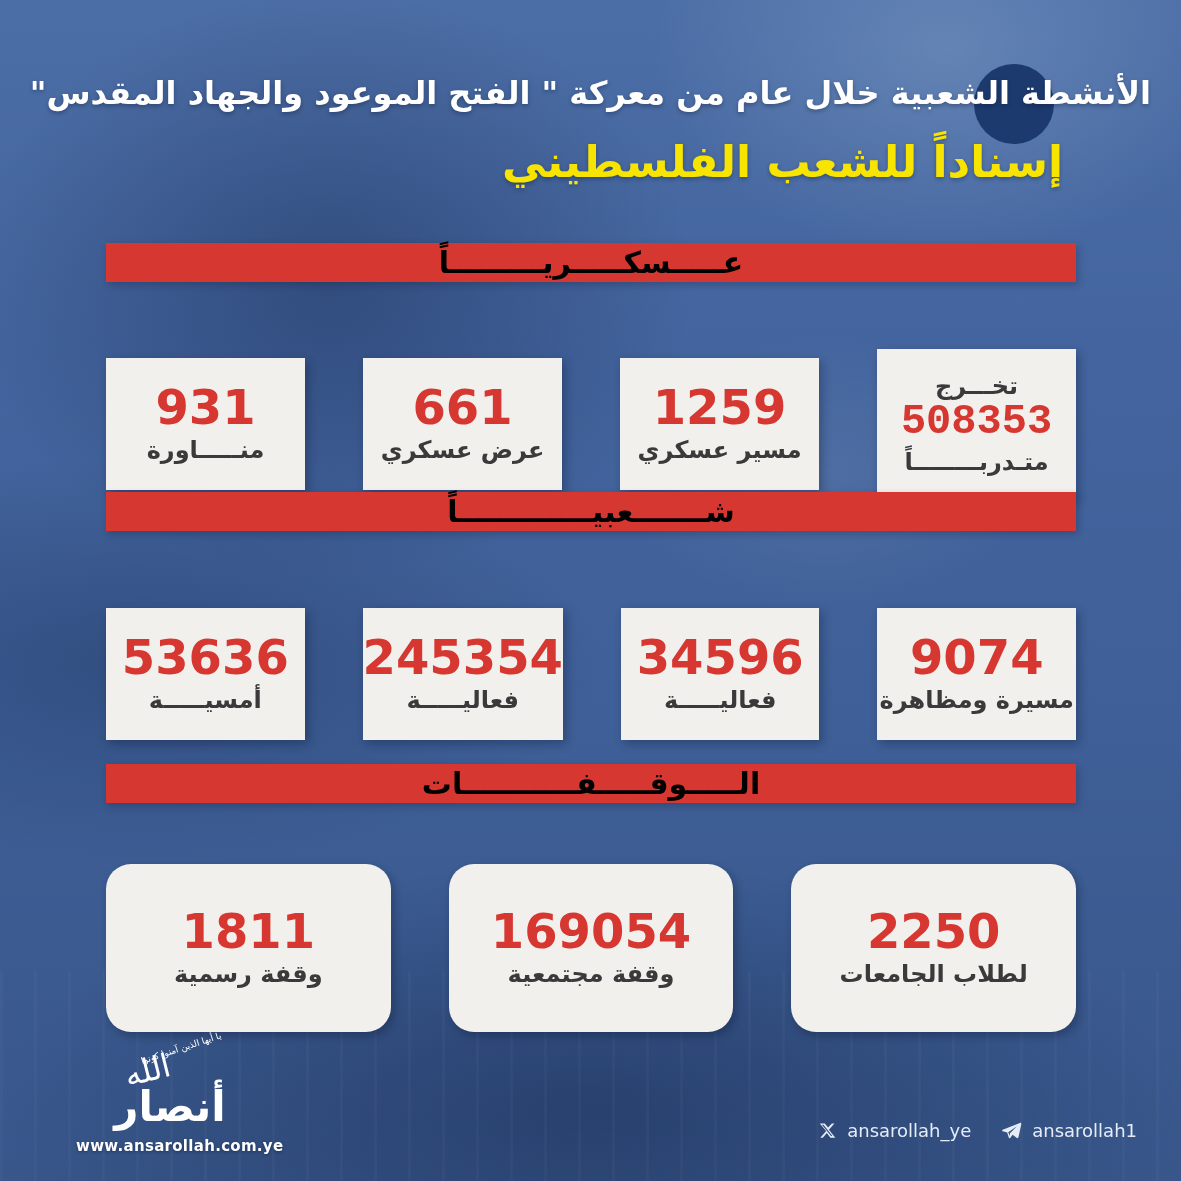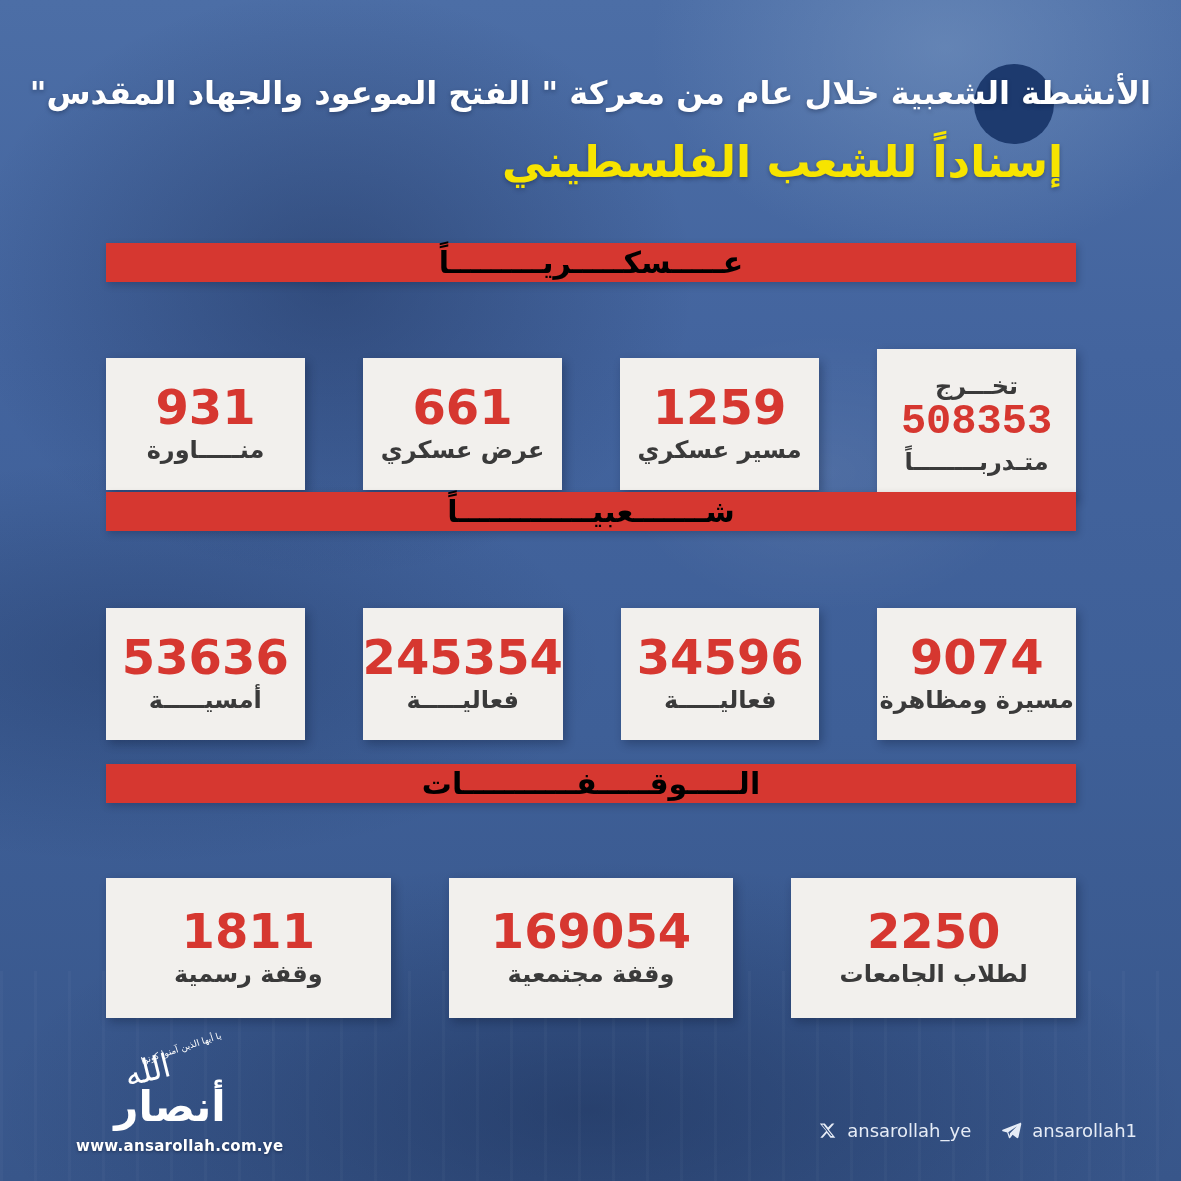--- a/index.html
+++ b/index.html
@@ -45,21 +45,21 @@
     display:flex; direction:rtl; gap:58px; align-items:center;
   }
   .row-1 { top:333px; height:150px; }
   .row-2 { top:592px; height:132px; }
   .row-3 { top:862px; height:140px; }
   .card {
     flex:1; height:132px; background:#f2f0ed;
     display:flex; flex-direction:column; align-items:center; justify-content:center;
     text-align:left; box-shadow:3px 4px 9px rgba(8,18,40,0.30);margin-top:32px;
   }
-  .row-3 .card { height:140px; }
+  .row-3 .card { height:168px;border-radius:25px; }
   .card.tall { height:150px; }
   .card-value { color:#d63730; font-size:48px; font-weight:bold; line-height:1.02; direction:ltr; }
   .tall .card-value { font-size:42px;font-family:Liberation Mono, monospace; }
   .card-top, .card-label { color:#3a3a3a; font-size:24px; font-weight:bold; direction:rtl; line-height:1.25; }
   .card-label { margin-top:4px; }
   .logo-wrap { position:absolute; left:76px; bottom:26px; width:180px; text-align:center; color:#fff; z-index:2; }
   .logo-url { font-size:15px; font-weight:bold; letter-spacing:.3px; margin-top:-4px; text-shadow:0 1px 3px rgba(10,20,45,.5); }
   .social {
     position:absolute; right:44px; bottom:40px; z-index:2;
     display:flex; gap:30px; align-items:center;

